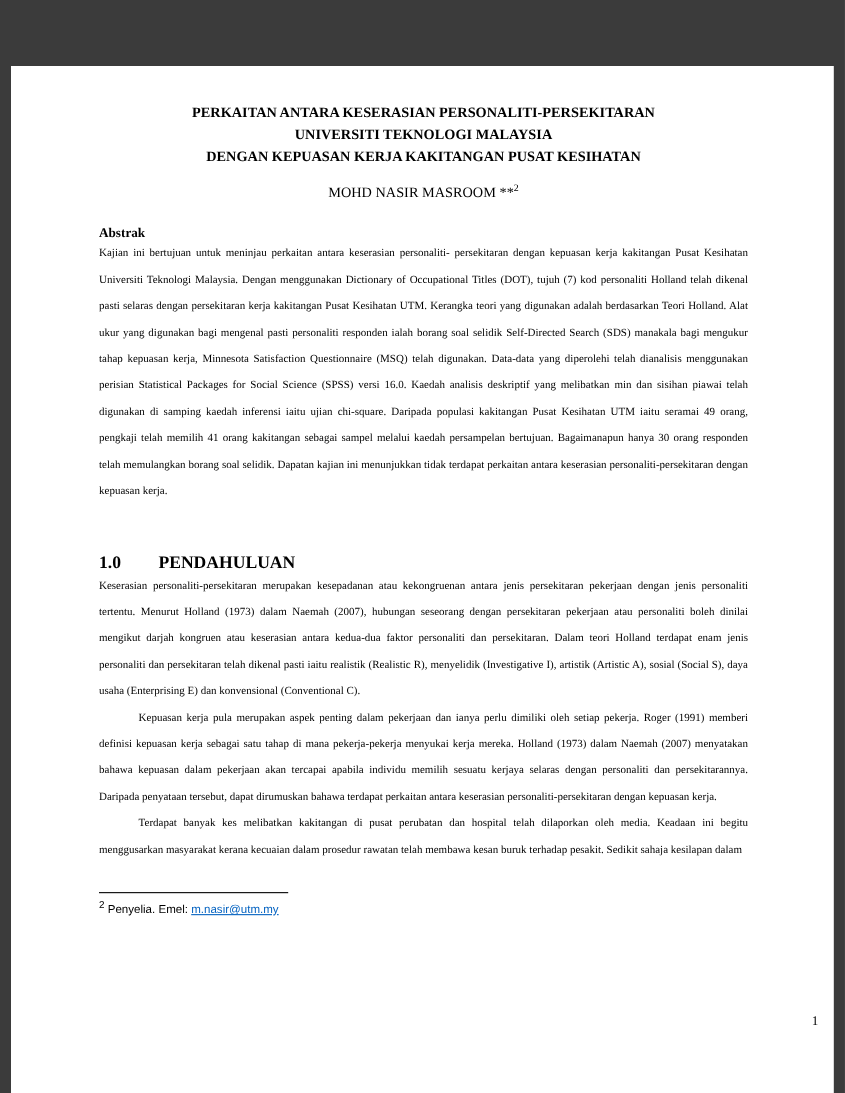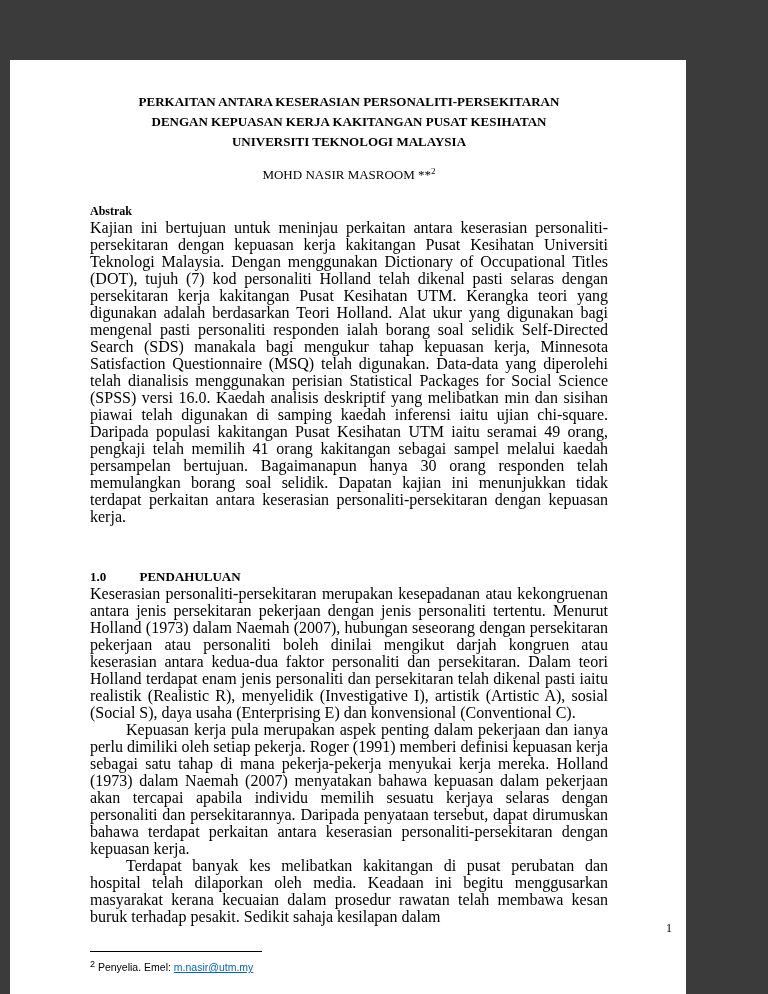--- a/index.html
+++ b/index.html
@@ -12,21 +12,21 @@
     width: 768px;
     height: 994px;
     overflow: hidden;
     background: #3b3b3b;
     position: relative;
   }
   .page {
     position: absolute;
     top: 60px;
     left: 10px;
-    width: 676px;
+    width: 748px;
     height: 934px;
     background: #ffffff;
     box-sizing: border-box;
     padding: 32px 78px 0 80px;
   }
   .title {
     text-align: center;
     font-weight: bold;
     font-size: 13px;
     line-height: 20px;
@@ -38,27 +38,27 @@
     margin-top: 14px;
   }
   sup { font-size: 9px; line-height: 0; }
   .abstract-heading {
     font-weight: bold;
     font-size: 12px;
     margin-top: 20px;
   }
   p.body-text {
     margin: 0;
-    font-size: 16px;
-    line-height: 17px;
+    font-size: 10px;
+    line-height: 24px;
     text-align: justify;
   }
   .section-heading {
     font-weight: bold;
-    font-size: 13px;
+    font-size: 16px;
     margin-top: 44px;
   }
   .section-heading .sec-label { display: inline-block; }
   .section-heading .sec-title { display: inline-block; margin-left: 30px; }
   .indent { text-indent: 36px; }
   .footnote-area { margin-top: 26px; }
   .footnote-rule {
     width: 172px;
     border-top: 1px solid #000;
     height: 0;
@@ -85,22 +85,22 @@
   }
 </style>
 </head>
 <body>
 
 <div class="viewport">
   <div class="page">
 
     <div class="title">
       <div>PERKAITAN ANTARA KESERASIAN PERSONALITI-PERSEKITARAN</div>
+      <div>UNIVERSITI TEKNOLOGI MALAYSIA</div>
       <div>DENGAN KEPUASAN KERJA KAKITANGAN PUSAT KESIHATAN</div>
-      <div>UNIVERSITI TEKNOLOGI MALAYSIA</div>
     </div>
 
     <div class="authors">
       <div><span>MOHD NASIR MASROOM **</span><sup>2</sup></div>
     </div>
 
     <div class="abstract-heading">Abstrak</div>
     <p class="body-text">Kajian ini bertujuan untuk meninjau perkaitan antara keserasian personaliti- persekitaran dengan kepuasan kerja kakitangan Pusat Kesihatan Universiti Teknologi Malaysia. Dengan menggunakan Dictionary of Occupational Titles (DOT), tujuh (7) kod personaliti Holland telah dikenal pasti selaras dengan persekitaran kerja kakitangan Pusat Kesihatan UTM. Kerangka teori yang digunakan adalah berdasarkan Teori Holland. Alat ukur yang digunakan bagi mengenal pasti personaliti responden ialah borang soal selidik Self-Directed Search (SDS) manakala bagi mengukur tahap kepuasan kerja, Minnesota Satisfaction Questionnaire (MSQ) telah digunakan. Data-data yang diperolehi telah dianalisis menggunakan perisian Statistical Packages for Social Science (SPSS) versi 16.0. Kaedah analisis deskriptif yang melibatkan min dan sisihan piawai telah digunakan di samping kaedah inferensi iaitu ujian chi-square. Daripada populasi kakitangan Pusat Kesihatan UTM iaitu seramai 49 orang, pengkaji telah memilih 41 orang kakitangan sebagai sampel melalui kaedah persampelan bertujuan. Bagaimanapun hanya 30 orang responden telah memulangkan borang soal selidik. Dapatan kajian ini menunjukkan tidak terdapat perkaitan antara keserasian personaliti-persekitaran dengan kepuasan kerja.</p>
 
     <div class="section-heading">

